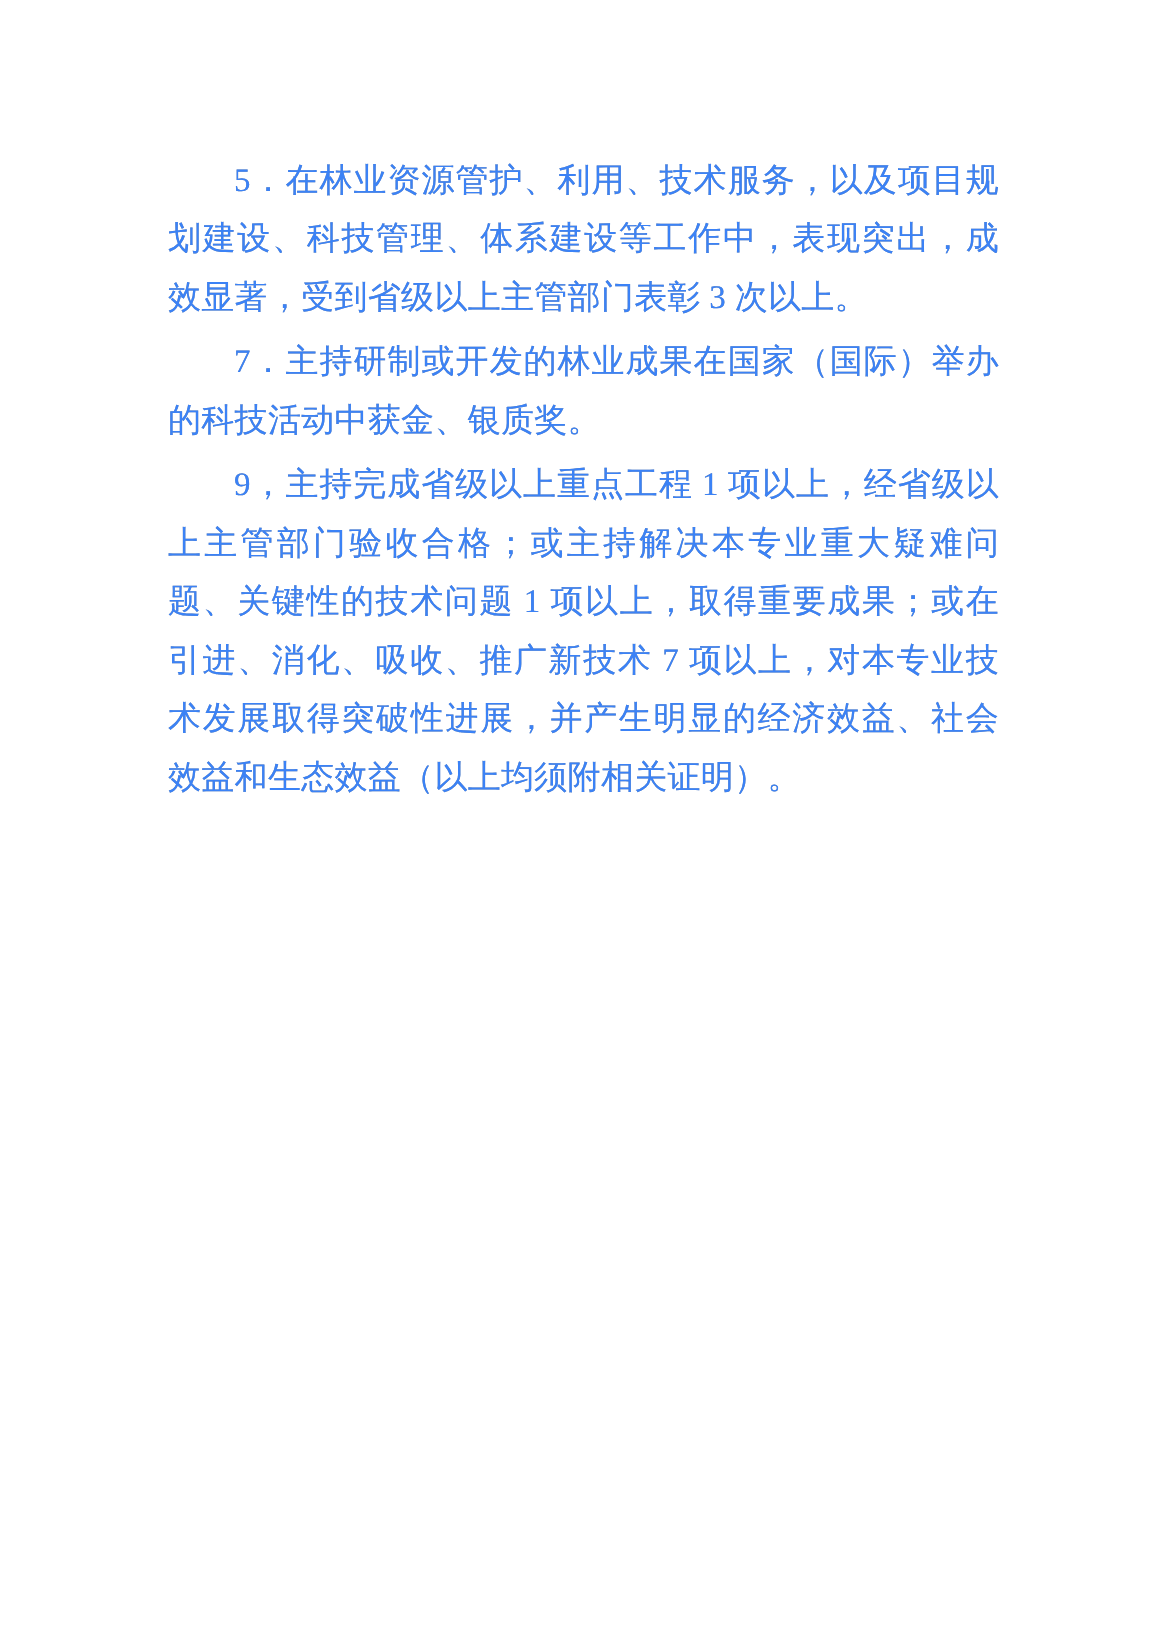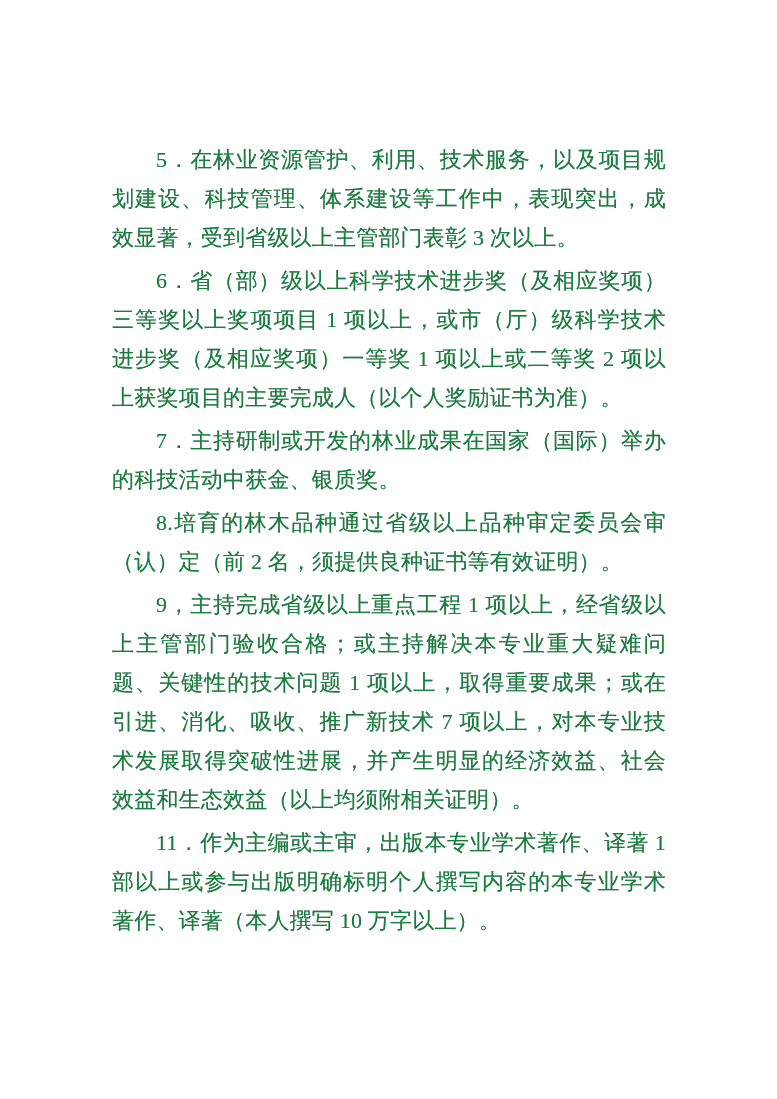--- a/index.html
+++ b/index.html
@@ -11,39 +11,35 @@
     position: relative;
     width: 777px;
     height: 1099px;
     background: #ffffff;
     overflow: hidden;
     box-sizing: border-box;
     padding: 100px 111px 0 112px;
     font-family: "Liberation Serif", "DejaVu Serif", serif;
   }
   .doc-body {
-    color: #15803d;
+    color: #3b82f6;
     font-size: 22px;
     line-height: 39px;
     text-align: justify;
-    margin-top: 40px;
   }
   .para {
     margin: 0 0 4px 0;
     text-indent: 2em;
     
     text-shadow: 0 0 0.4px rgba(60,60,60,0.55);
     letter-spacing: 0.2px;
   }
 </style>
 </head>
 <body>
 
 <div class="page">
   <div class="doc-body">
     <p class="para">5．在林业资源管护、利用、技术服务，以及项目规划建设、科技管理、体系建设等工作中，表现突出，成效显著，受到省级以上主管部门表彰 3 次以上。</p>
-    <p class="para">6．省（部）级以上科学技术进步奖（及相应奖项）三等奖以上奖项项目 1 项以上，或市（厅）级科学技术进步奖（及相应奖项）一等奖 1 项以上或二等奖 2 项以上获奖项目的主要完成人（以个人奖励证书为准）。</p>
     <p class="para">7．主持研制或开发的林业成果在国家（国际）举办的科技活动中获金、银质奖。</p>
-    <p class="para">8.培育的林木品种通过省级以上品种审定委员会审（认）定（前 2 名，须提供良种证书等有效证明）。</p>
     <p class="para">9，主持完成省级以上重点工程 1 项以上，经省级以上主管部门验收合格；或主持解决本专业重大疑难问题、关键性的技术问题 1 项以上，取得重要成果；或在引进、消化、吸收、推广新技术 7 项以上，对本专业技术发展取得突破性进展，并产生明显的经济效益、社会效益和生态效益（以上均须附相关证明）。</p>
-    <p class="para">11．作为主编或主审，出版本专业学术著作、译著 1 部以上或参与出版明确标明个人撰写内容的本专业学术著作、译著（本人撰写 10 万字以上）。</p>
   </div>
 </div>
 
 </body></html>

